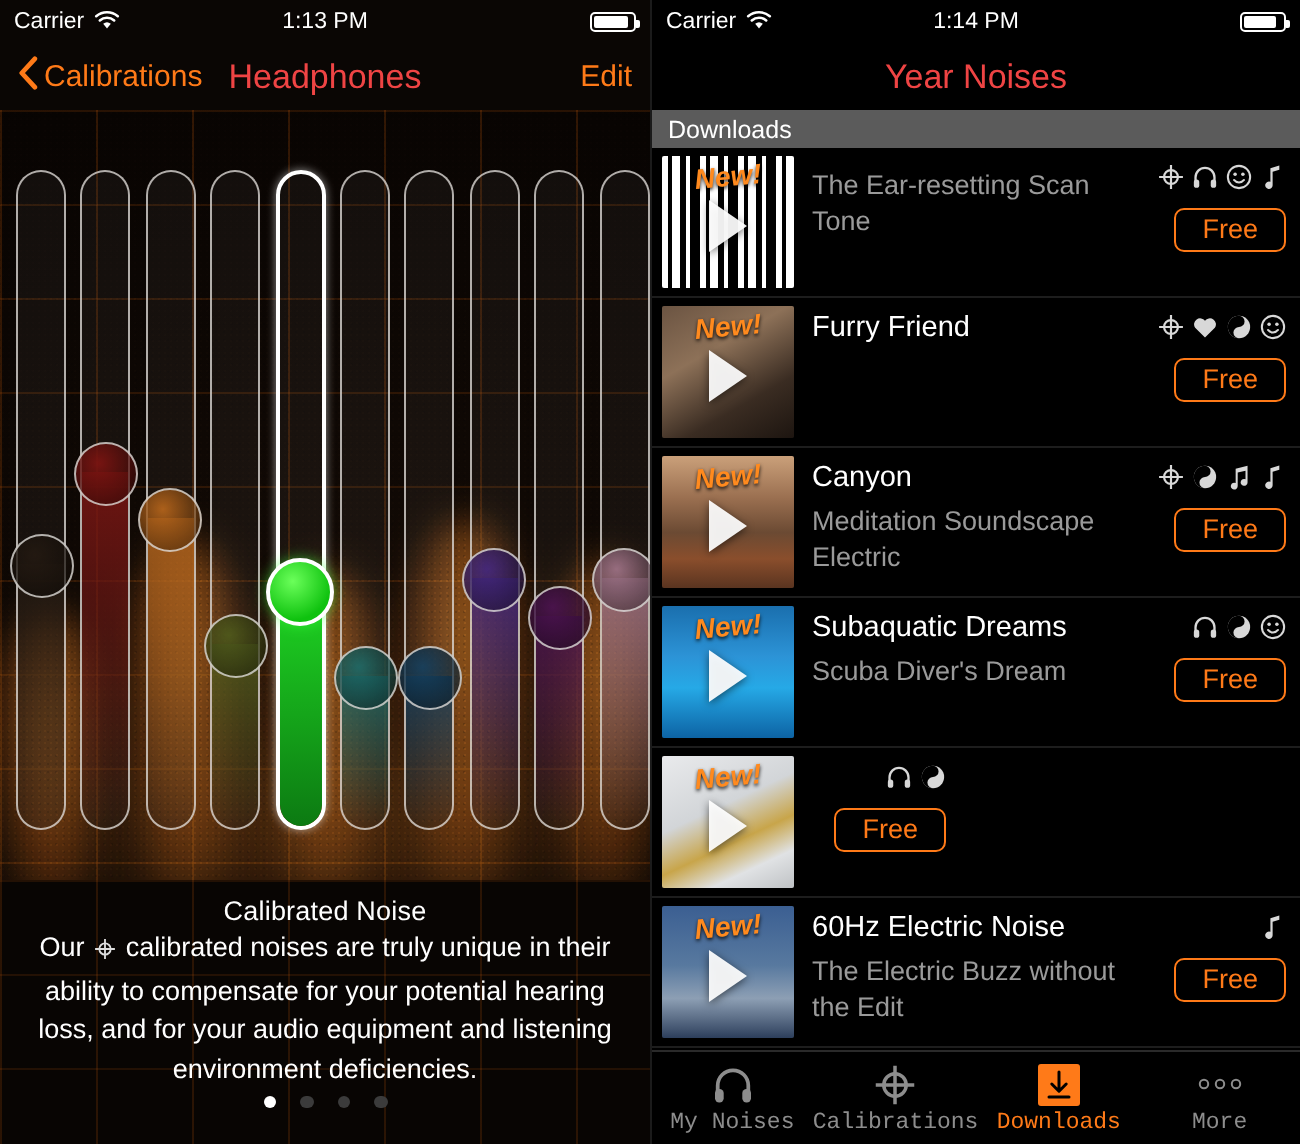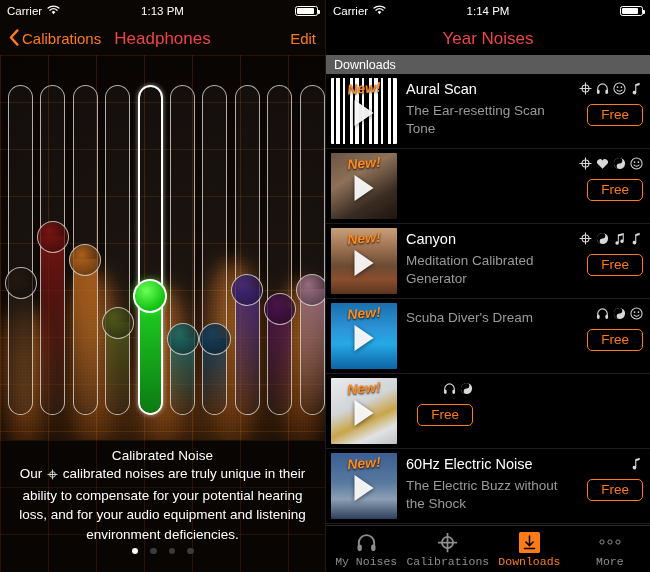--- a/index.html
+++ b/index.html
@@ -282,21 +282,20 @@
     <div class="sect-head">Downloads</div>
 
     <div class="list" id="list">
         <div class="row">
           <div class="thumb">
             <div class="art" style="background:#000;background-image:repeating-linear-gradient(to right,#fff 0 3px,#000 3px 5px,#fff 5px 9px,#000 9px 12px,#fff 12px 14px,#000 14px 19px);"></div>
             <div class="playtri"></div>
             <div class="newbadge">New!</div>
           </div>
           <div class="rowmid">
-            <div class="r-title">Aural Scan</div>
             <div class="r-sub">The Ear-resetting Scan Tone</div>
           </div>
           <div class="rowright">
             <div class="icons">
               <span>
                 <svg width="13" height="13" viewBox="0 0 12 12">
                   <circle cx="6" cy="6" r="3.2" stroke="#d8d8d8" stroke-width="1" fill="none"></circle>
                   <path d="M6 .5v11M.5 6h11" stroke="#d8d8d8" stroke-width="1"></path>
                 </svg>
               </span>
@@ -324,20 +323,21 @@
             <div class="freebtn">Free</div>
           </div>
         </div>
         <div class="row">
           <div class="thumb">
             <div class="art" style="background:linear-gradient(150deg,#6b5442 0%,#8d7158 35%,#3a2c22 70%,#1d1510 100%);"></div>
             <div class="playtri"></div>
             <div class="newbadge">New!</div>
           </div>
           <div class="rowmid">
+            <div class="r-title">Furry Friend</div>
           </div>
           <div class="rowright">
             <div class="icons">
               <span>
                 <svg width="13" height="13" viewBox="0 0 12 12">
                   <circle cx="6" cy="6" r="3.2" stroke="#d8d8d8" stroke-width="1" fill="none"></circle>
                   <path d="M6 .5v11M.5 6h11" stroke="#d8d8d8" stroke-width="1"></path>
                 </svg>
               </span>
               <span>
@@ -366,21 +366,21 @@
           </div>
         </div>
         <div class="row">
           <div class="thumb">
             <div class="art" style="background:linear-gradient(to bottom,#caa07a 0%,#9a6f50 32%,#6b4a33 58%,#8a4e2c 78%,#5a3420 100%);"></div>
             <div class="playtri"></div>
             <div class="newbadge">New!</div>
           </div>
           <div class="rowmid">
             <div class="r-title">Canyon</div>
-            <div class="r-sub">Meditation Calibrated Generator</div>
+            <div class="r-sub">Meditation Soundscape Electric</div>
           </div>
           <div class="rowright">
             <div class="icons">
               <span>
                 <svg width="13" height="13" viewBox="0 0 12 12">
                   <circle cx="6" cy="6" r="3.2" stroke="#d8d8d8" stroke-width="1" fill="none"></circle>
                   <path d="M6 .5v11M.5 6h11" stroke="#d8d8d8" stroke-width="1"></path>
                 </svg>
               </span>
               <span>
@@ -405,20 +405,21 @@
             <div class="freebtn">Free</div>
           </div>
         </div>
         <div class="row">
           <div class="thumb">
             <div class="art" style="background:linear-gradient(to bottom,#1a6fae 0%,#2c93d6 38%,#26a9e6 62%,#0d63a4 100%);"></div>
             <div class="playtri"></div>
             <div class="newbadge">New!</div>
           </div>
           <div class="rowmid">
+            <div class="r-title">Subaquatic Dreams</div>
             <div class="r-sub">Scuba Diver's Dream</div>
           </div>
           <div class="rowright">
             <div class="icons">
               <span>
                 <svg width="13" height="13" viewBox="0 0 14 14">
                   <path d="M1.9 9V7.2a5.1 5.1 0 0 1 10.2 0V9" stroke="#d8d8d8" stroke-width="1.25" fill="none" stroke-linecap="round"></path>
                   <rect x="1" y="8.3" width="2.9" height="4.5" rx="1.4" fill="#d8d8d8"></rect>
                   <rect x="10.1" y="8.3" width="2.9" height="4.5" rx="1.4" fill="#d8d8d8"></rect>
                 </svg>
@@ -471,21 +472,21 @@
           </div>
         </div>
         <div class="row">
           <div class="thumb">
             <div class="art" style="background:linear-gradient(to bottom,#3b5f92 0%,#58799f 45%,#8d9fb4 70%,#2d3f5c 100%);"></div>
             <div class="playtri"></div>
             <div class="newbadge">New!</div>
           </div>
           <div class="rowmid">
             <div class="r-title">60Hz Electric Noise</div>
-            <div class="r-sub">The Electric Buzz without the Shock</div>
+            <div class="r-sub">The Electric Buzz without the Edit</div>
           </div>
           <div class="rowright">
             <div class="icons">
               <span>
                 <svg width="13" height="13" viewBox="0 0 12 14">
                   <path d="M9.4.8 4.6 2.3v7.3a2 2 0 1 0 1.2 1.8V4.2l3.6-1.1Z" fill="#d8d8d8"></path>
                 </svg>
               </span>
             </div>
             <div class="freebtn">Free</div>

